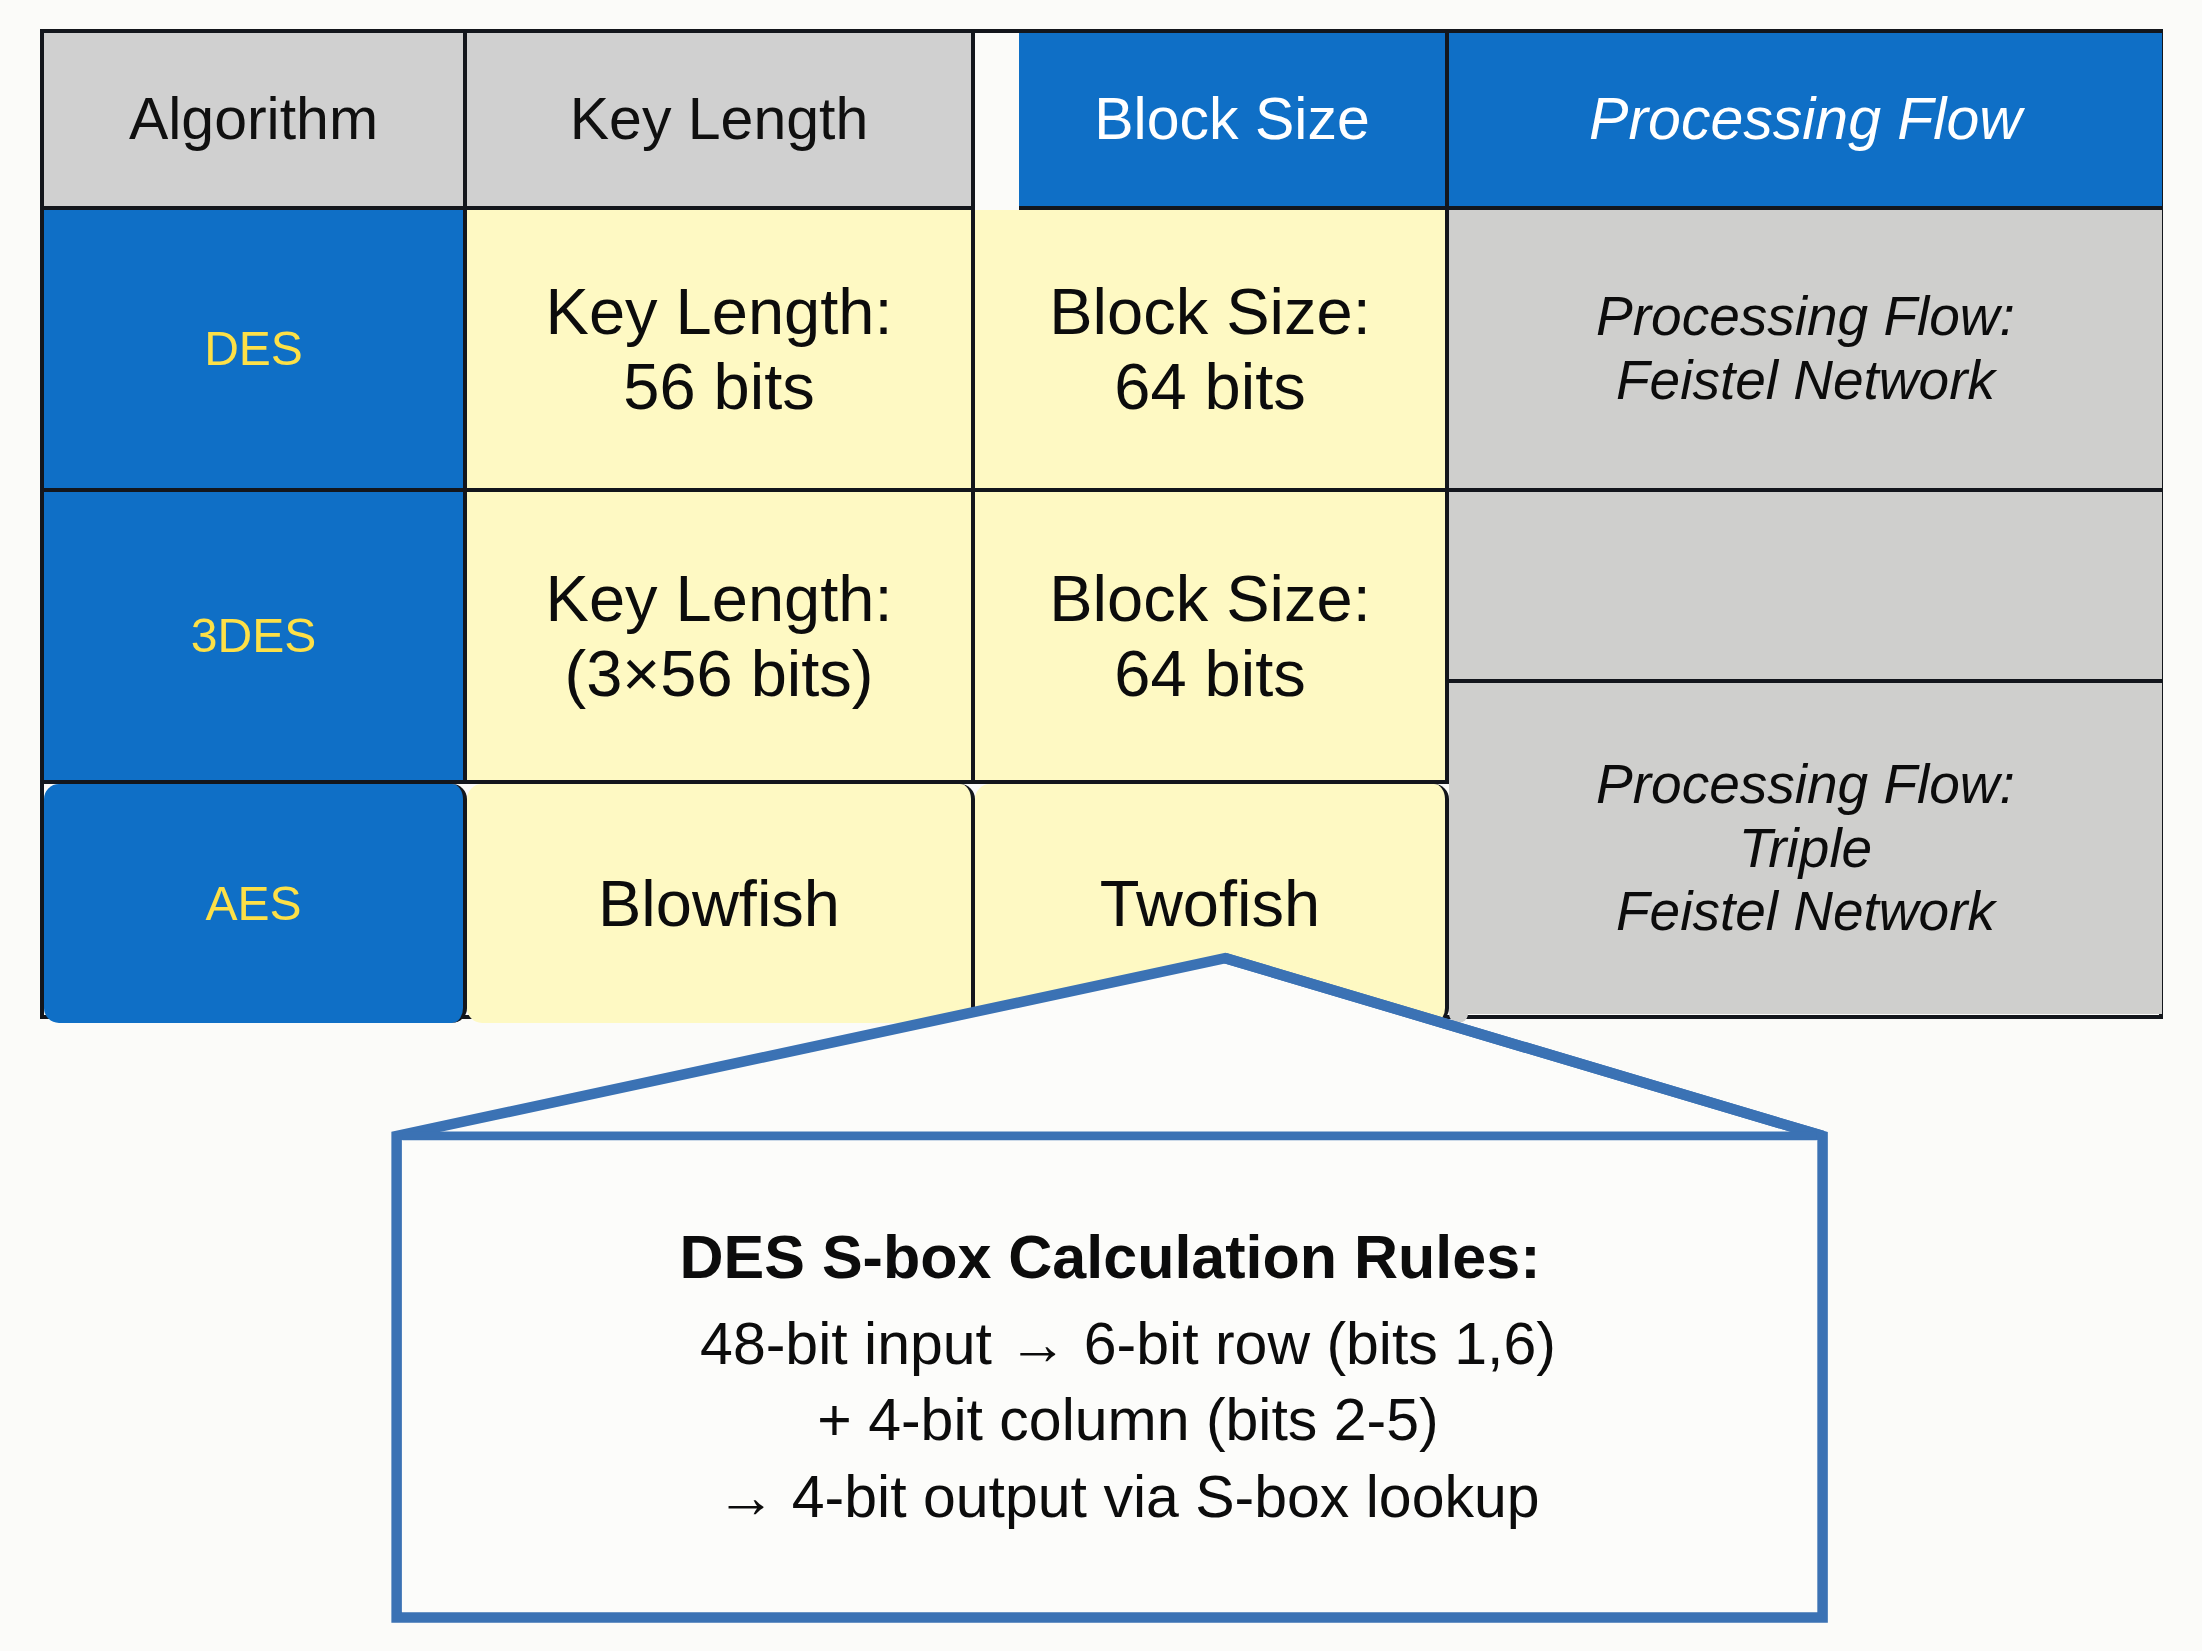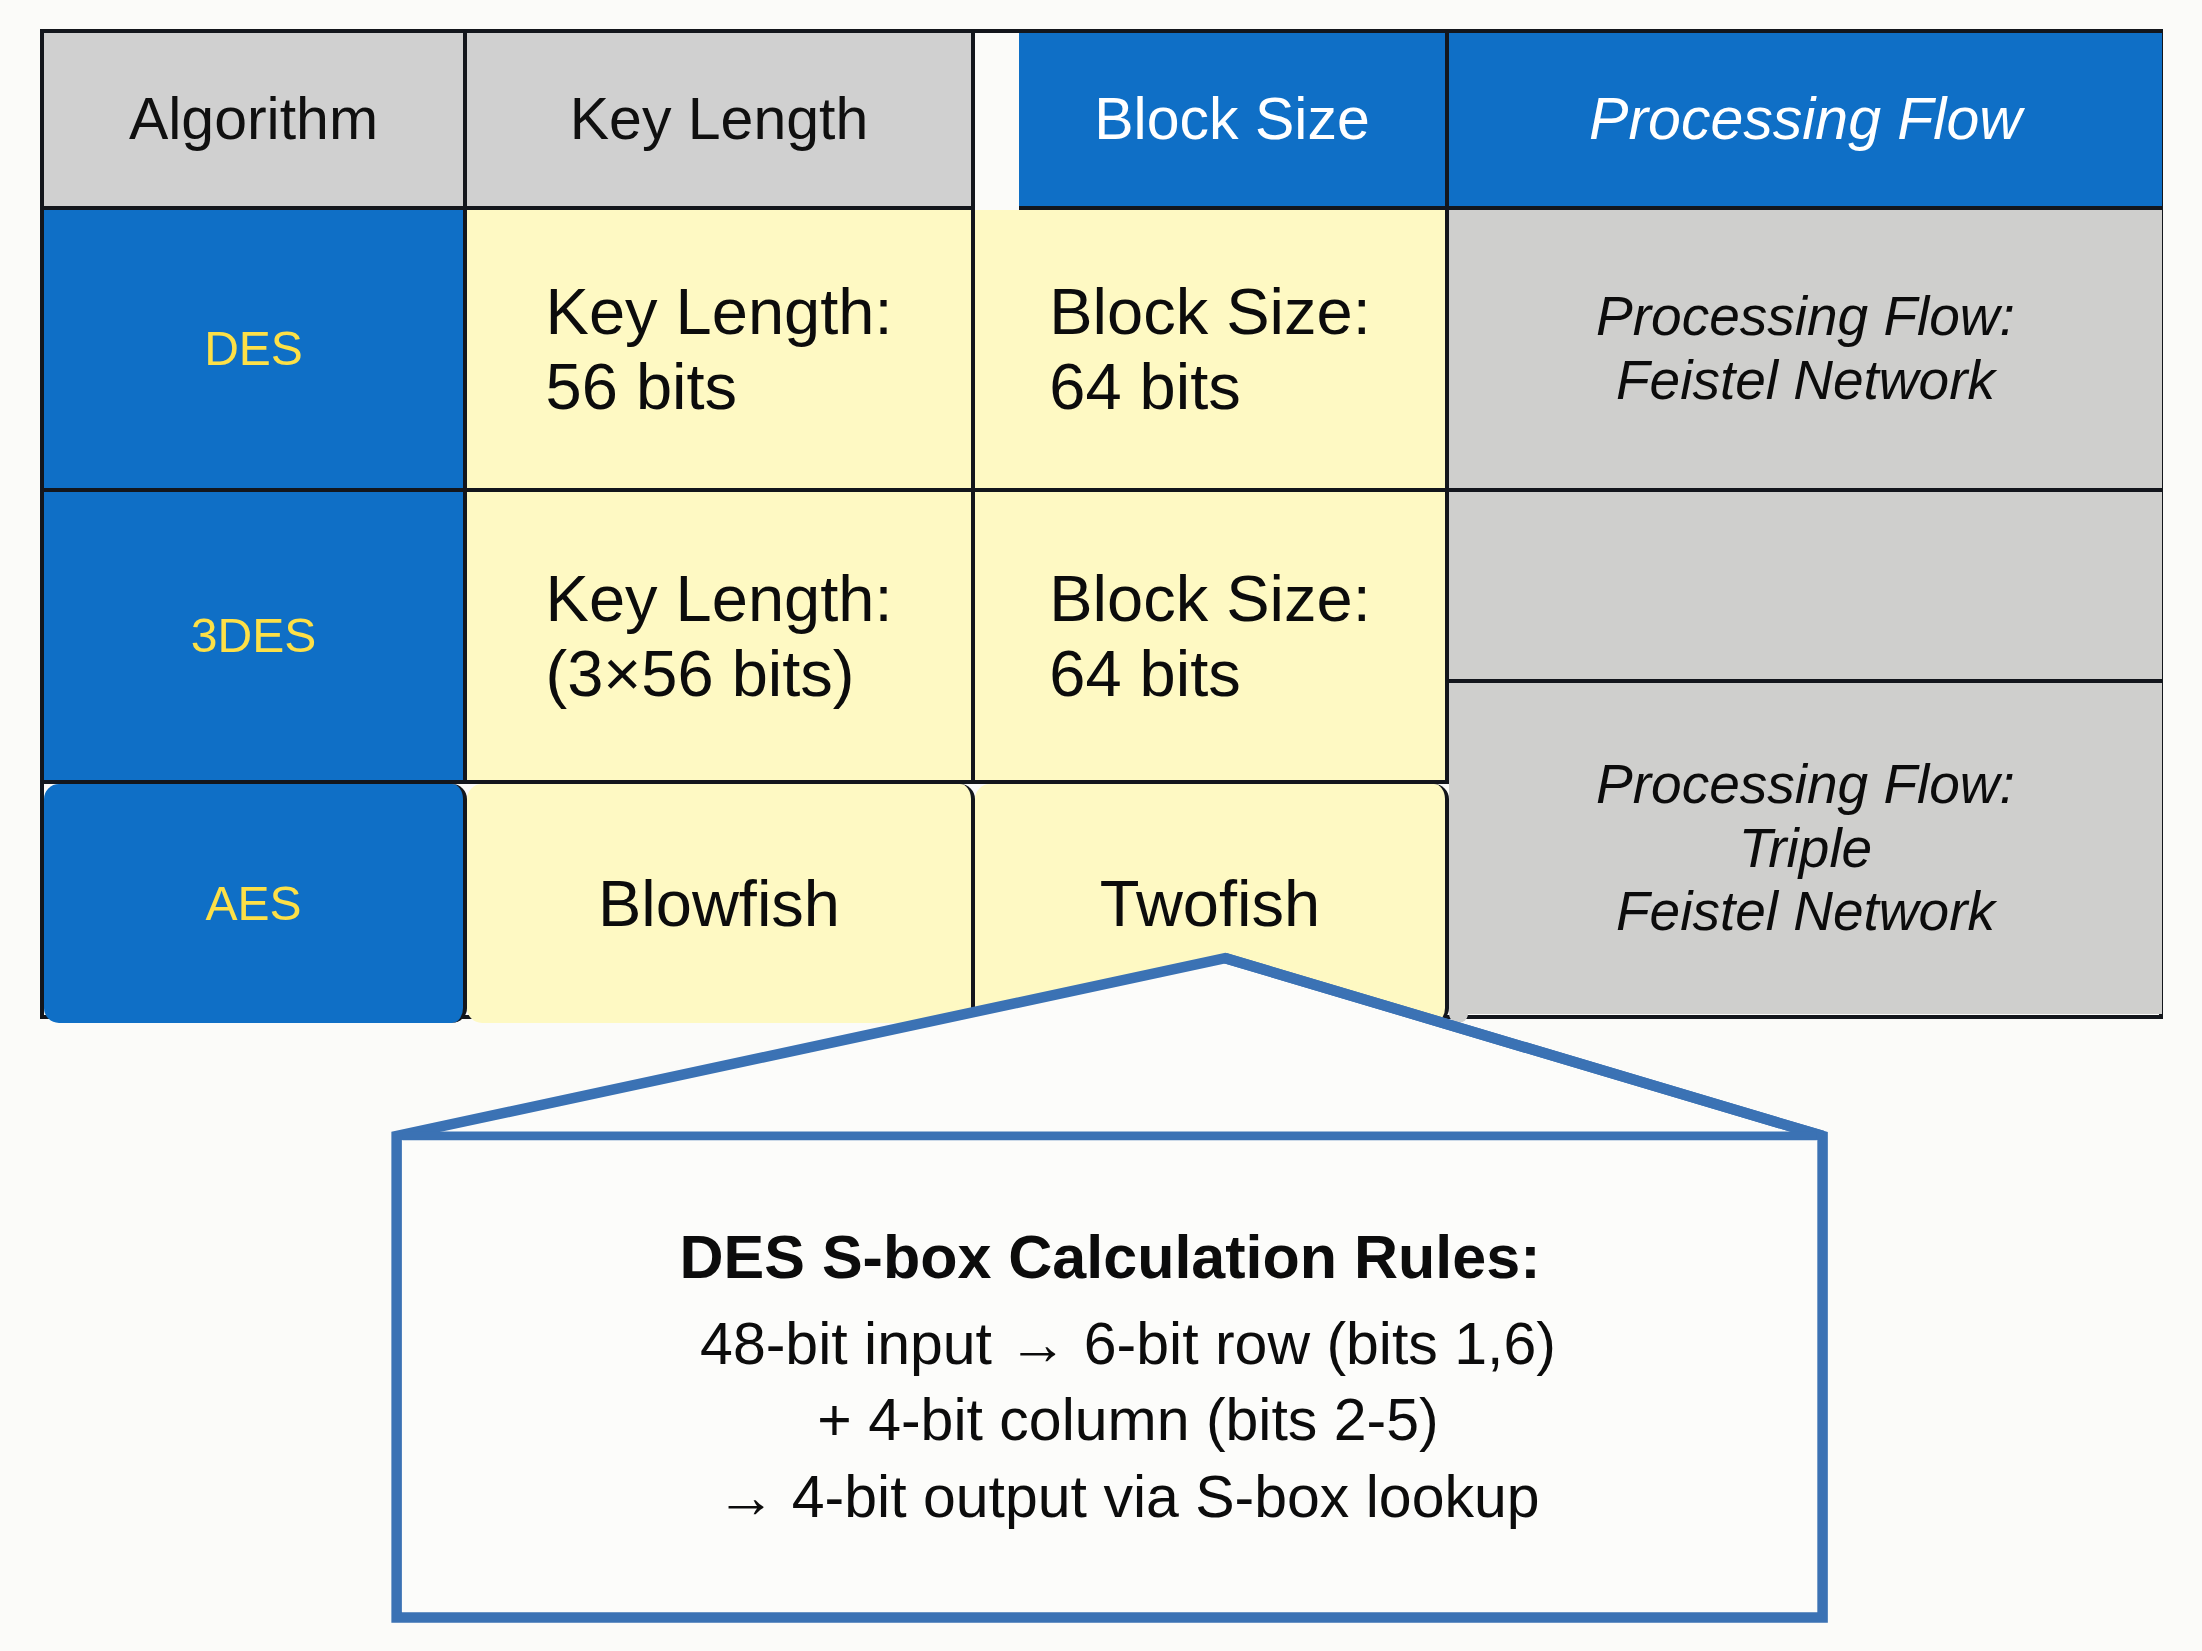--- a/index.html
+++ b/index.html
@@ -30,21 +30,21 @@
     grid-template-columns: 423px 508px 474px 1px;
     grid-template-rows: 177px 282px 292px 239px;
   }
   .cell {
     box-sizing: border-box;
     border-right: 4.8px solid #13161c;
     border-bottom: 4.8px solid #13161c;
     display: flex;
     align-items: center;
     justify-content: center;
-    text-align: left;
+    text-align: center;
     line-height: 1.16;
     padding: 1.9px 9.6px;
     overflow: hidden;
   }
   .cell.last-col { border-right: none; }
   .cell.last-row { border-bottom: none; border-radius: 15px; }
 
   .head-grey {
     background: #d0d0d0;
     color: #101010;

